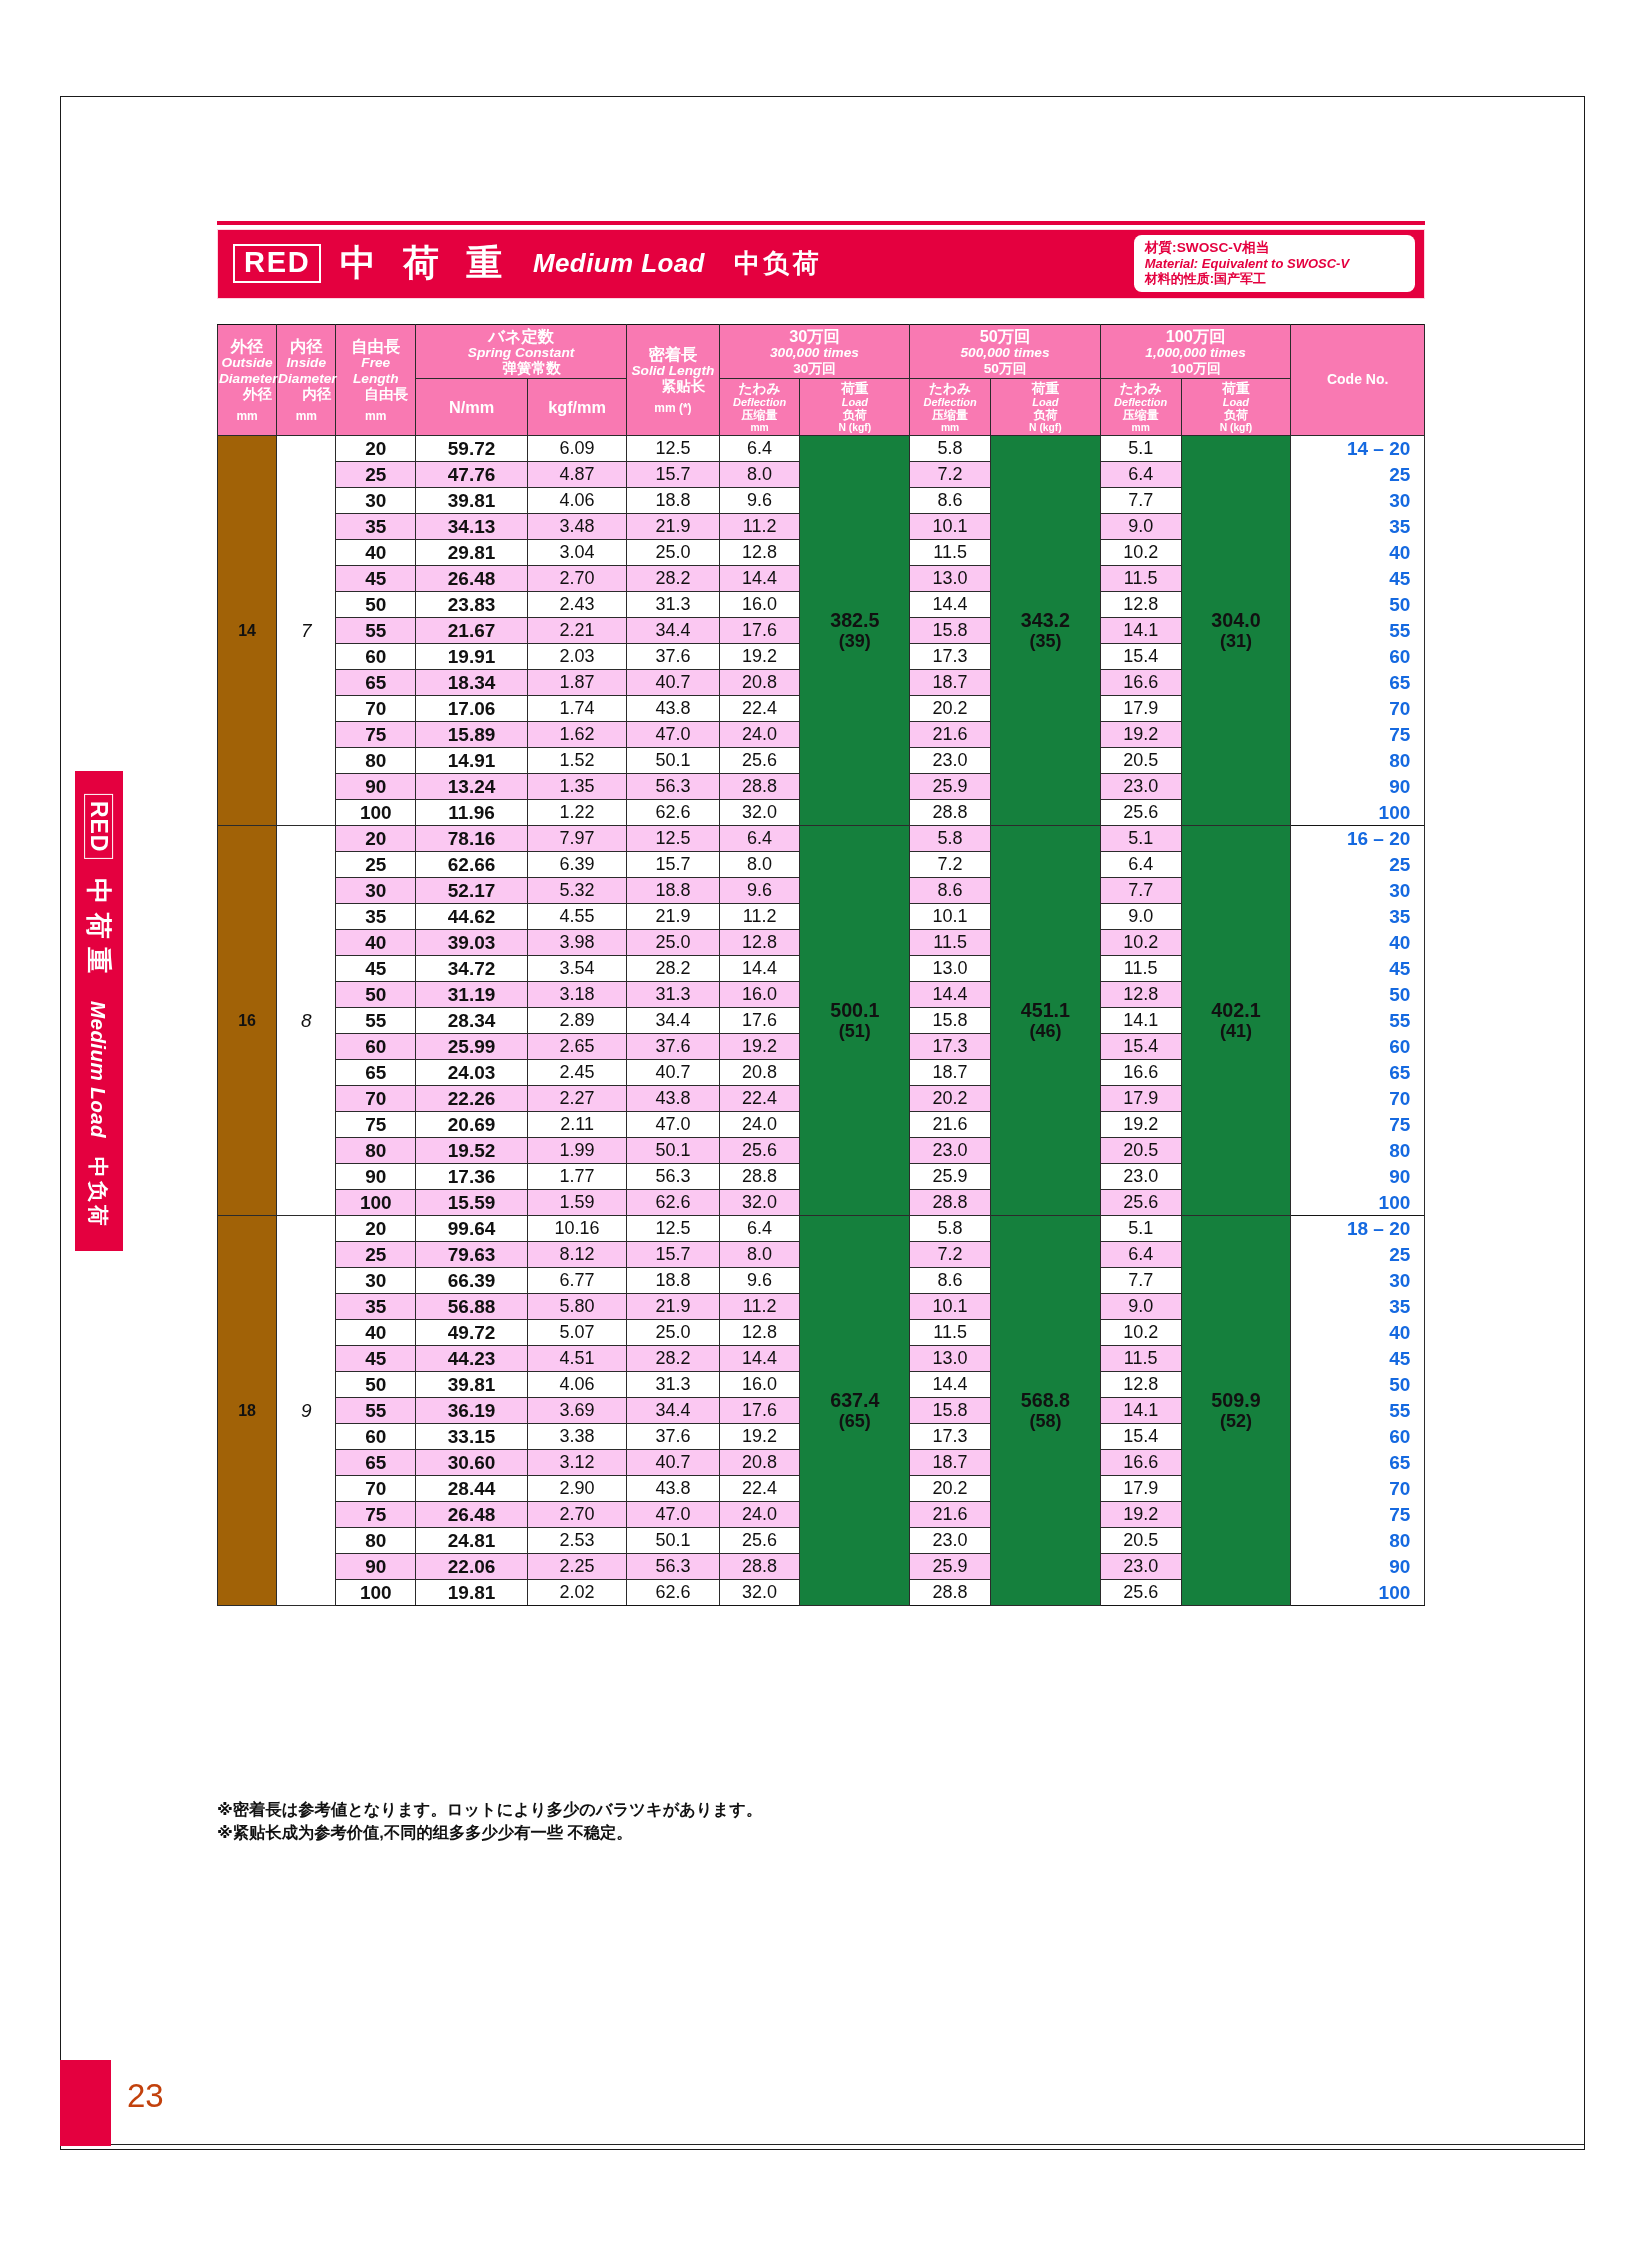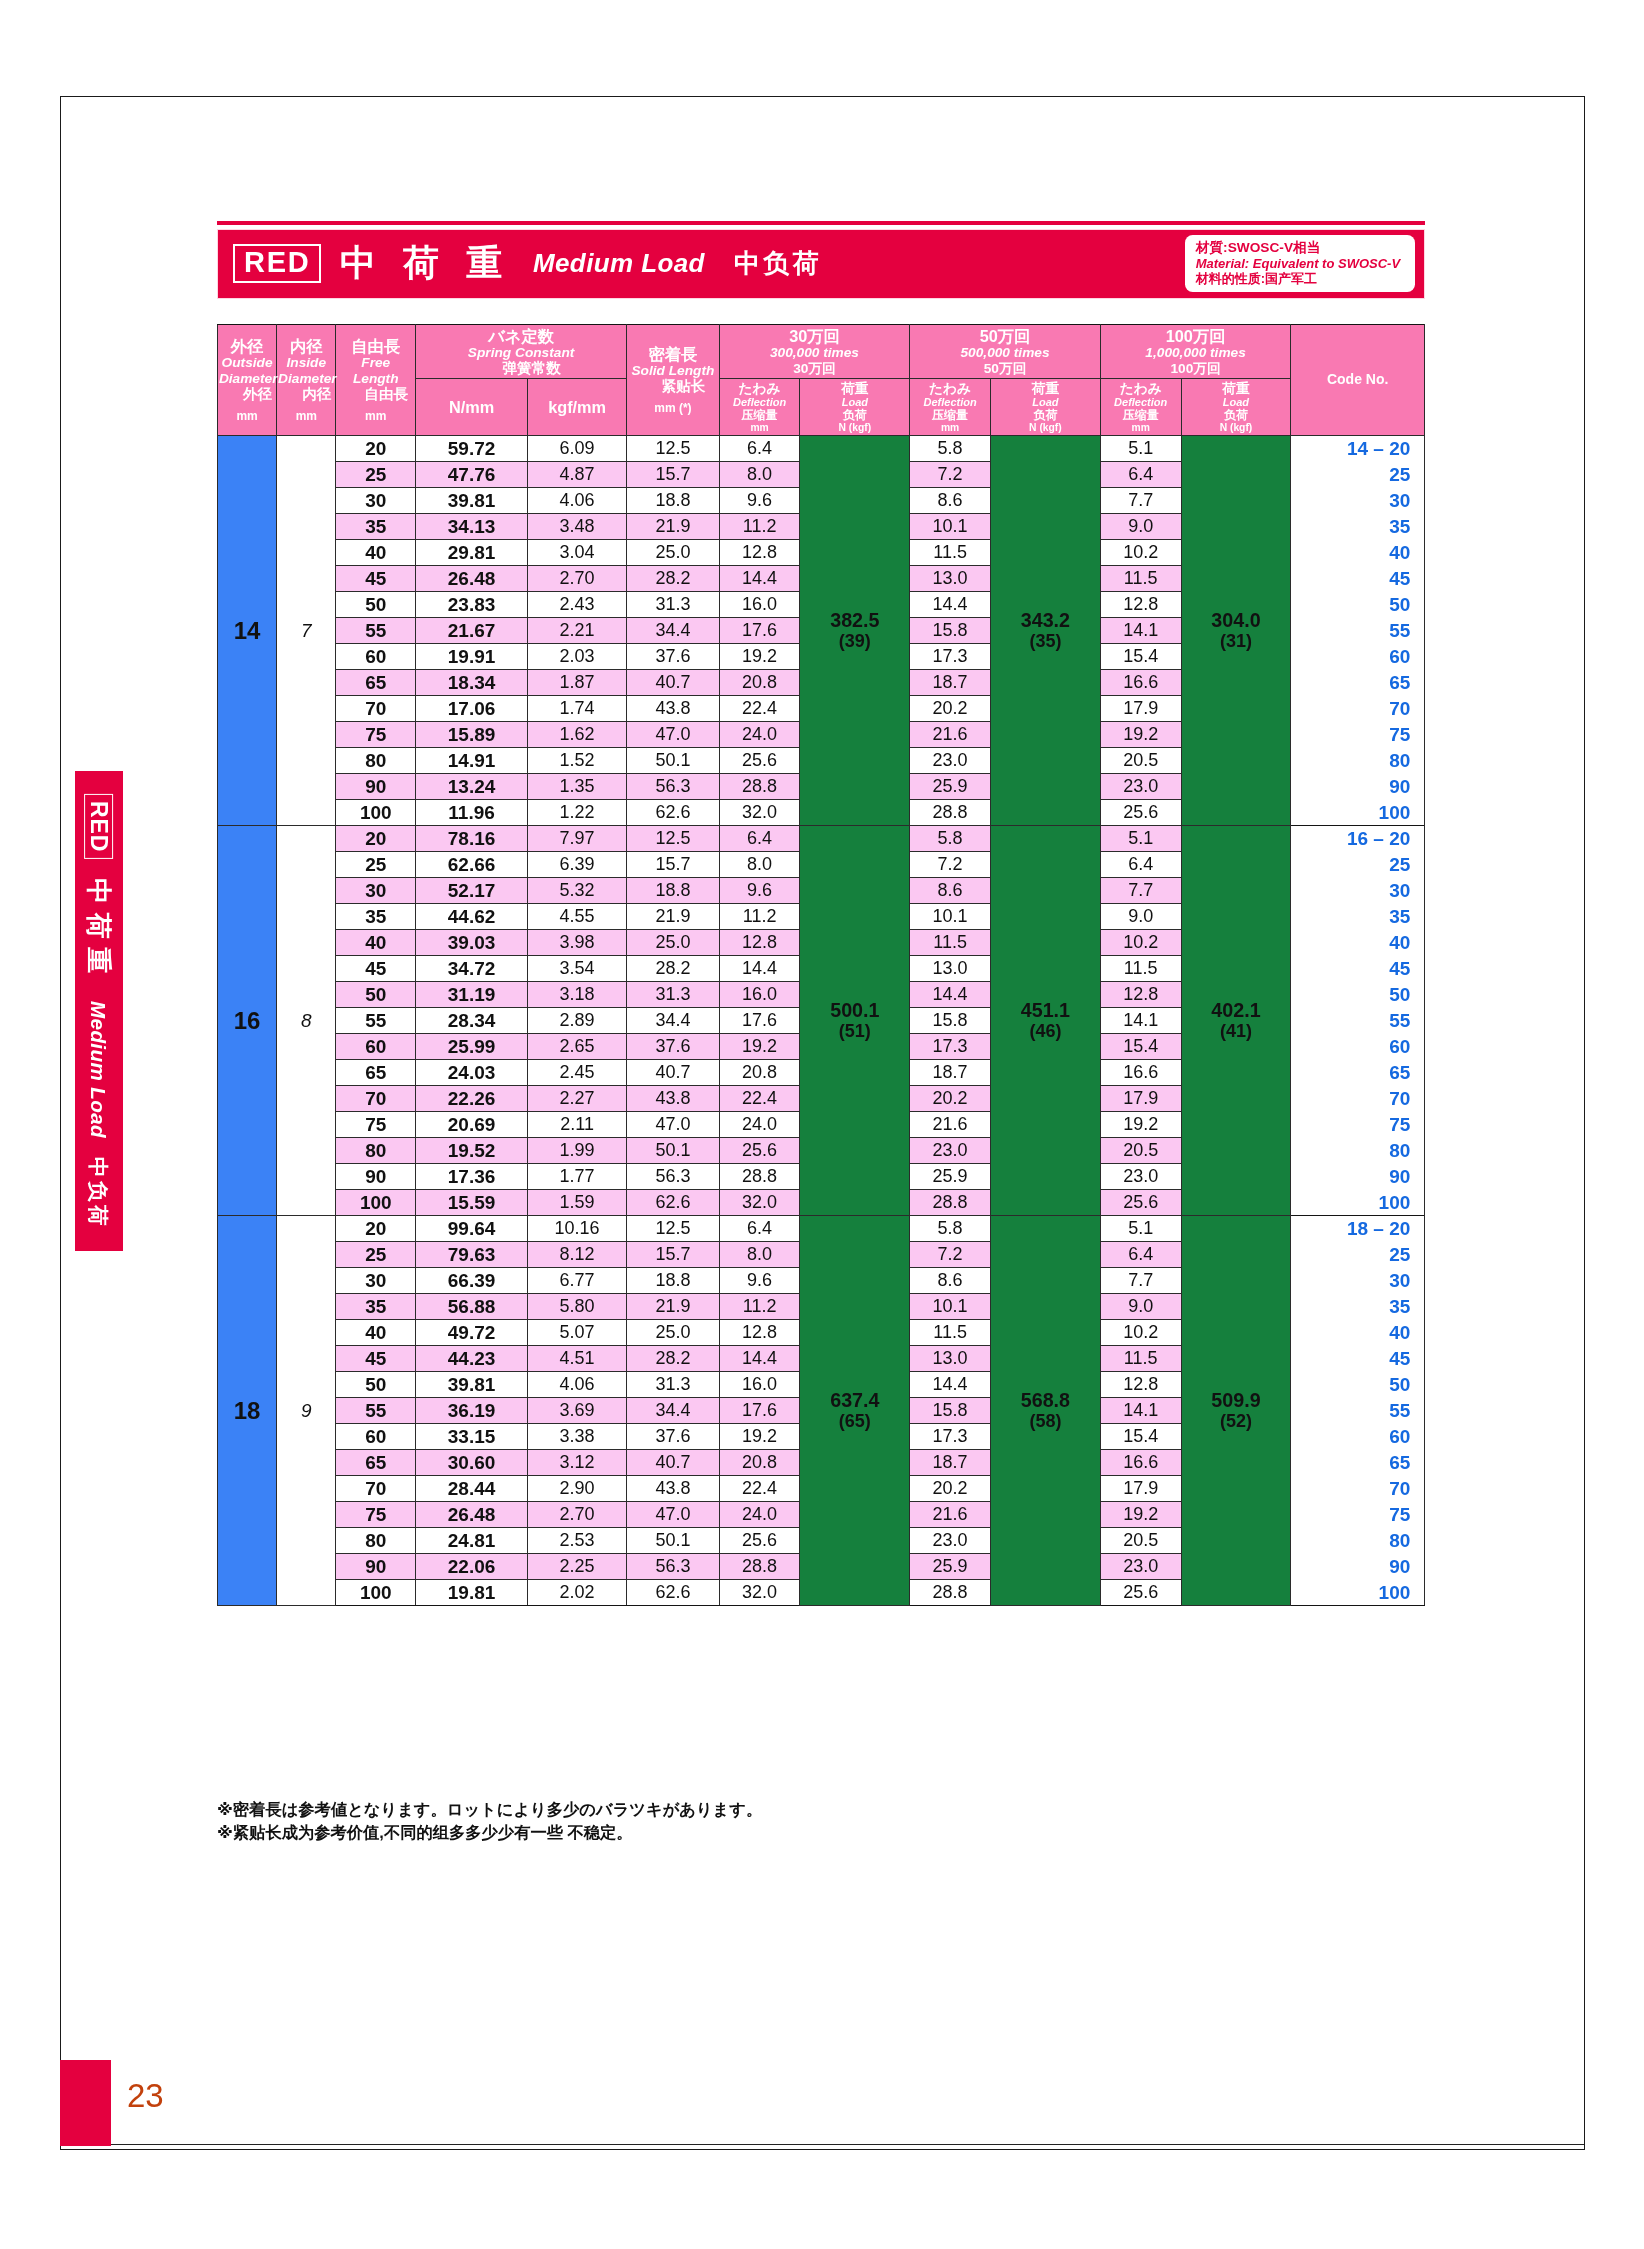--- a/index.html
+++ b/index.html
@@ -69,21 +69,21 @@
     font-size: 29px; font-weight: 700; letter-spacing: 1.7px;
     padding: 0px 8.6px 2.6px 8.6px; line-height: 1.12;
     margin-right: 19px;
   }
   #banner .t-jp { color:#fff; font-size: 36px; font-weight: 700; letter-spacing: 8.6px; }
   #banner .t-en { color:#fff; font-size: 26px; font-weight: 700; font-style: italic; margin-left: 22px; letter-spacing: 0.4px; }
   #banner .t-cn { color:#fff; font-size: 26px; font-weight: 700; margin-left: 29px; letter-spacing: 3.4px; }
 
   #material-badge {
     position: absolute; right: 8.6px; top: 5.1px;
-    width: 230px; height: 57px;
+    width: 281px; height: 57px;
     background: #fff; border-radius: 7.7px;
     display: flex; flex-direction: column; justify-content: center;
     padding: 1.7px 0 1.7px 10.3px;
   }
   #material-badge div {
     color: #e4003f; font-weight: 700; line-height: 1.18;
     letter-spacing: 0px;
   }
   #material-badge .l1 { font-size: 13.7px; }
   #material-badge .l2 { font-size: 13px; font-style: italic; }
@@ -116,21 +116,21 @@
   .hd-small-en { font-size: 11px; display:block; font-style: italic; }
   .hd-small-cn { font-size: 12px; display:block; }
   .hd-small-unit { font-size: 10.3px; display:block; }
   .hd-cyc-jp { font-size: 16.3px; display:block; }
   .hd-cyc-en { font-size: 13.7px; display:block; font-style: italic; }
   .hd-cyc-cn { font-size: 13.7px; display:block; }
   .hd-code { font-size: 14px; }
 
   
   tbody td { padding: 0; height: 26px; font-size: 18px; color: #111; }
-  td.od { background: #3b82f6; font-weight: 700; font-size: 24px; }
+  td.od { background: #a16207; font-weight: 700; font-size: 16px; }
   td.id { background: #ffffff; font-size: 19px; font-style: italic; }
   td.fl { font-weight: 700; font-size: 19px; }
   td.sc-n { font-weight: 700; font-size: 19px; }
   td.sc-k { font-size: 18px; }
   td.sl { font-size: 18px; }
   td.defl { font-size: 18px; }
   td.load {
     background: #15803d; font-size: 19.7px; line-height: 1.1; font-weight: bold;
   }
   td.load .paren { font-size: 18px; display: block; }

